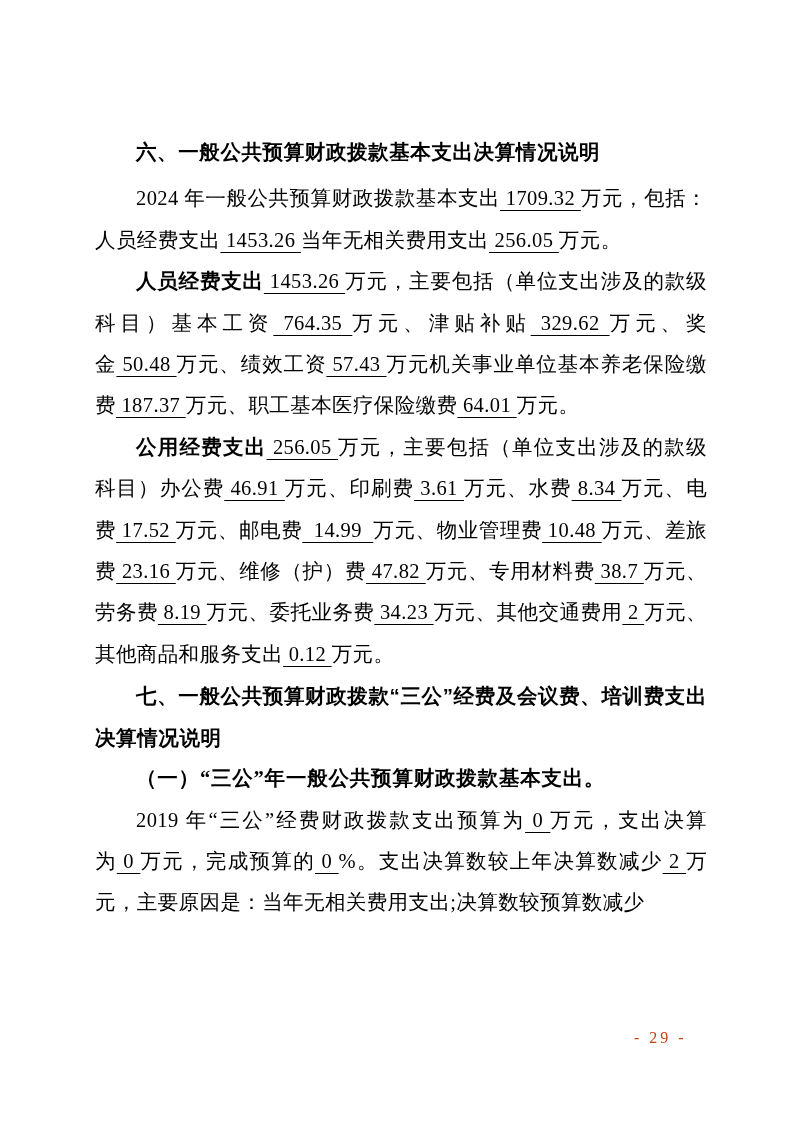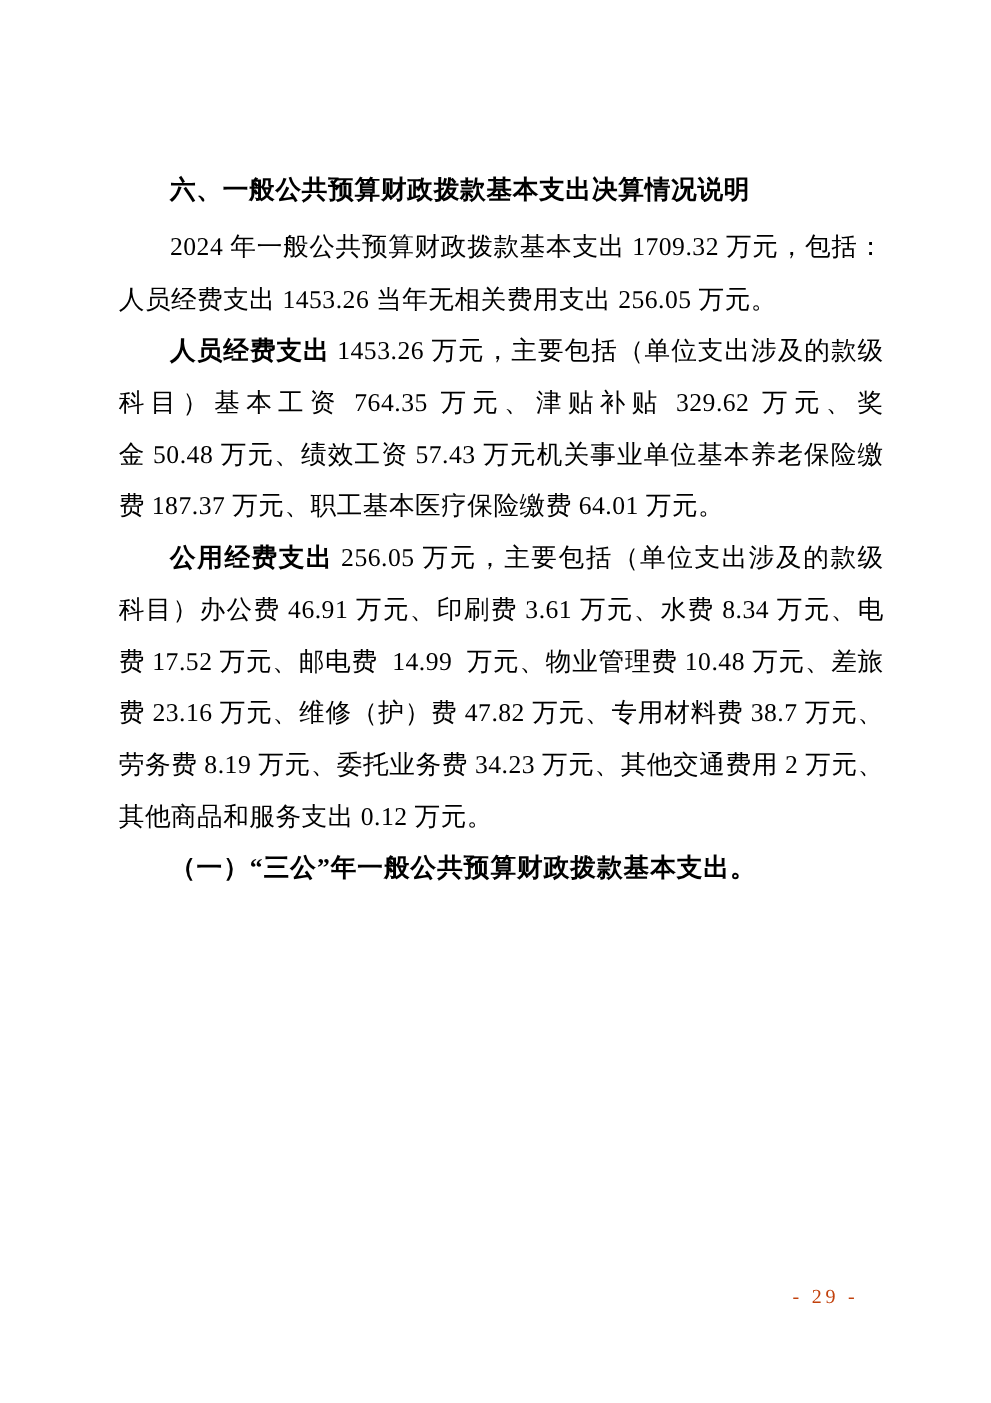--- a/index.html
+++ b/index.html
@@ -47,20 +47,21 @@
   h2.hei.first {
     margin-bottom: 6px;
   }
   h3.kai {
     font-weight: bold;
     letter-spacing: 0.8px;
   }
   .run { }
   .bold { font-weight: bold; }
   .num {
+    text-decoration: underline;
     text-underline-offset: 5px;
     text-decoration-thickness: 1.3px;
     white-space: nowrap;
   }
   .pagenum {
     position: absolute;
     left: 634px;
     top: 1029px;
     font-size: 16px;
     letter-spacing: 3px;
@@ -81,20 +82,24 @@
     </p>
 
     <p>
       <span class="run bold">人员经费支出</span><span class="num">&nbsp;1453.26&nbsp;</span><span class="run">万元，主要包括（单位支出涉及的款级科目）基本工资</span><span class="num">&nbsp;764.35&nbsp;</span><span class="run">万元、津贴补贴</span><span class="num">&nbsp;329.62&nbsp;</span><span class="run">万元、奖金</span><span class="num">&nbsp;50.48&nbsp;</span><span class="run">万元、绩效工资</span><span class="num">&nbsp;57.43&nbsp;</span><span class="run">万元机关事业单位基本养老保险缴费</span><span class="num">&nbsp;187.37&nbsp;</span><span class="run">万元、职工基本医疗保险缴费</span><span class="num">&nbsp;64.01&nbsp;</span><span class="run">万元。</span>
     </p>
 
     <p>
       <span class="run bold">公用经费支出</span><span class="num">&nbsp;256.05&nbsp;</span><span class="run">万元，主要包括（单位支出涉及的款级科目）办公费</span><span class="num">&nbsp;46.91&nbsp;</span><span class="run">万元、印刷费</span><span class="num">&nbsp;3.61&nbsp;</span><span class="run">万元、水费</span><span class="num">&nbsp;8.34&nbsp;</span><span class="run">万元、电费</span><span class="num">&nbsp;17.52&nbsp;</span><span class="run">万元、邮电费</span><span class="num">&nbsp;&nbsp;14.99&nbsp;&nbsp;</span><span class="run">万元、物业管理费</span><span class="num">&nbsp;10.48&nbsp;</span><span class="run">万元、差旅费</span><span class="num">&nbsp;23.16&nbsp;</span><span class="run">万元、维修（护）费</span><span class="num">&nbsp;47.82&nbsp;</span><span class="run">万元、专用材料费</span><span class="num">&nbsp;38.7&nbsp;</span><span class="run">万元、劳务费</span><span class="num">&nbsp;8.19&nbsp;</span><span class="run">万元、委托业务费</span><span class="num">&nbsp;34.23&nbsp;</span><span class="run">万元、其他交通费用</span><span class="num">&nbsp;2&nbsp;</span><span class="run">万元、其他商品和服务支出</span><span class="num">&nbsp;0.12&nbsp;</span><span class="run">万元。</span>
     </p>
 
+    <h2 class="hei">七、一般公共预算财政拨款“三公”经费及会议费、培训费支出决算情况说明</h2>
 
     <h3 class="kai">（一）“三公”年一般公共预算财政拨款基本支出。</h3>
 
+    <p>
+      <span class="run">2019 年“三公”经费财政拨款支出预算为</span><span class="num">&nbsp;0&nbsp;</span><span class="run">万元，支出决算为</span><span class="num">&nbsp;0&nbsp;</span><span class="run">万元，完成预算的</span><span class="num">&nbsp;0&nbsp;</span><span class="run">%。支出决算数较上年决算数减少</span><span class="num">&nbsp;2&nbsp;</span><span class="run">万元，主要原因是：当年无相关费用支出;决算数较预算数减少</span>
+    </p>
 
   </div>
 
   <div class="pagenum">- 29 -</div>
 </div>
 
 </body></html>

